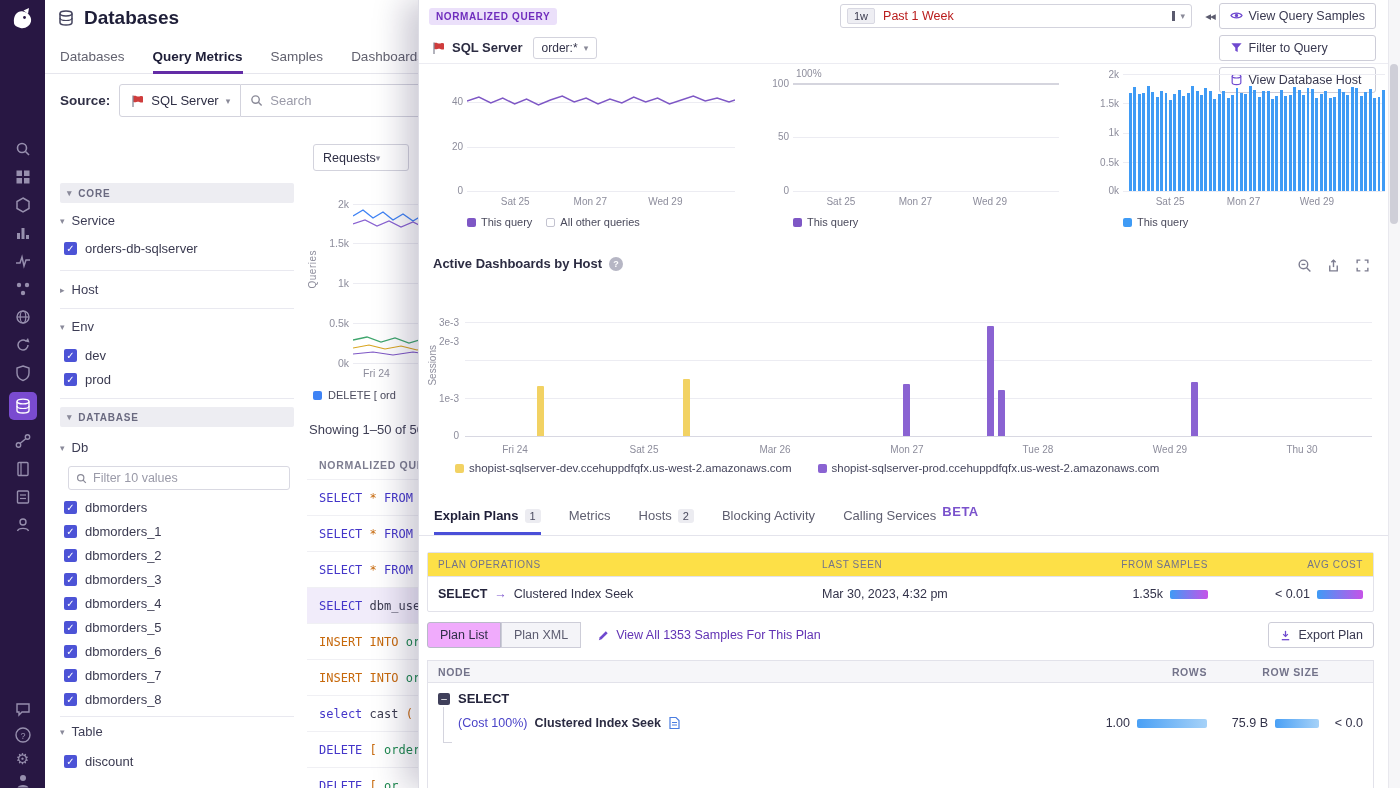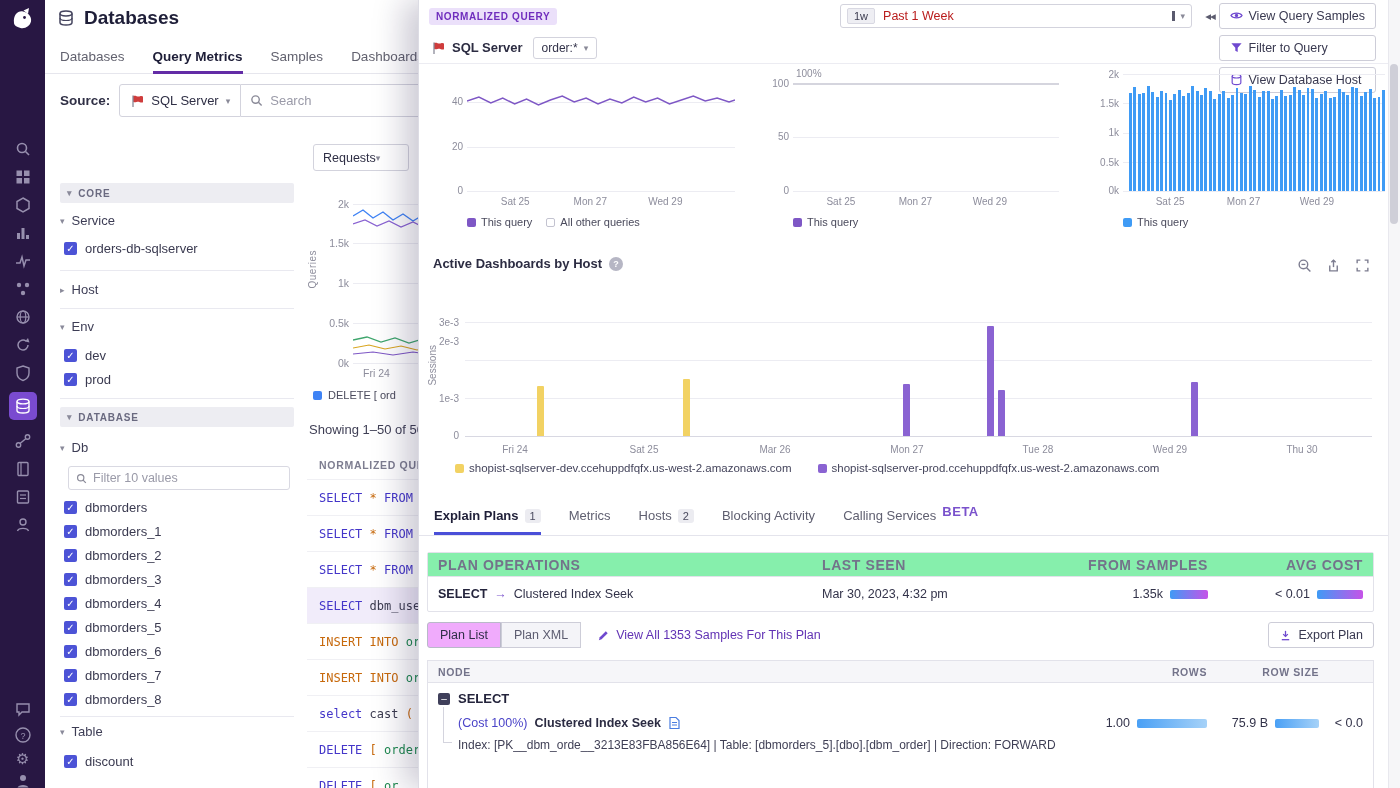--- a/index.html
+++ b/index.html
@@ -118,21 +118,21 @@
   .otabs { position:absolute; left:0; top:496px; right:12px; height:40px; border-bottom:1px solid #e4e4ec; display:flex; gap:28px; padding-left:15px; }
   .otab { display:flex; align-items:center; gap:6px; font-size:13px; color:#5f5f70; position:relative; }
   .otab.active { color:#1f1f38; font-weight:700; }
   .otab.active:after { content:""; position:absolute; left:0; right:0; bottom:0; height:3px; background:#4a4fd8; }
   .badge { background:#ececf1; border-radius:3px; font-size:11px; padding:1px 5px; color:#4a4a5e; font-weight:400; }
   .beta { font-size:13px; color:#7a52cc; font-weight:700; letter-spacing:.5px; align-self:flex-start; margin-top:8px; }
 
   
   .ptable { position:absolute; left:8px; right:26px; top:552px; border:1px solid #e2e2ea; border-radius:2px; }
   .pthead, .ptrow { display:grid; grid-template-columns:384px 260px 126px 1fr; padding:0 10px; align-items:center; }
-  .pthead { background:#86efac; border-bottom:1px solid #e2e2ea; height:24px; font-size:14px; font-weight:700; letter-spacing:.6px; color:#73738a; }
+  .pthead { background:#fde047; border-bottom:1px solid #e2e2ea; height:24px; font-size:10px; font-weight:400; letter-spacing:.6px; color:#73738a; }
   .pthead .r, .ptrow .r { text-align:right; }
   .ptrow { height:34px; font-size:12.5px; color:#33334a; }
   .opkw { font-weight:700; color:#24243c; }
   .oparrow { color:#7a52cc; margin:0 7px; }
   .barcell { display:flex; justify-content:flex-end; align-items:center; gap:7px; }
   .gbar { height:9px; border-radius:2px; background:linear-gradient(90deg,#3f9bf5,#c653e8); }
   .bbar { height:9px; border-radius:2px; background:linear-gradient(90deg,#4aa0f5,#a6d2f8); }
 
   
   .ptools { position:absolute; left:8px; right:26px; top:620px; height:30px; display:flex; align-items:center; }
@@ -837,21 +837,20 @@
           <span class="ncellr">
               <span>1.00</span>
               <span class="bbar" style="width:70px"></span>
             </span>
           <span class="ncellr">
               <span>75.9 B</span>
               <span class="bbar" style="width:44px"></span>
             </span>
           <span class="ncut">&lt; 0.0</span>
         </div>
-        <div class="nrowC">Index: [PK__dbm_orde__3213E83FBA856E64] | Table: [dbmorders_5].[dbo].[dbm_order] | Direction: FORWARD</div>
       </div>
     </div>
 
     <div class="vscroll">
         <div class="vthumb"></div>
       </div>
   </section>
 
 </div>
 

